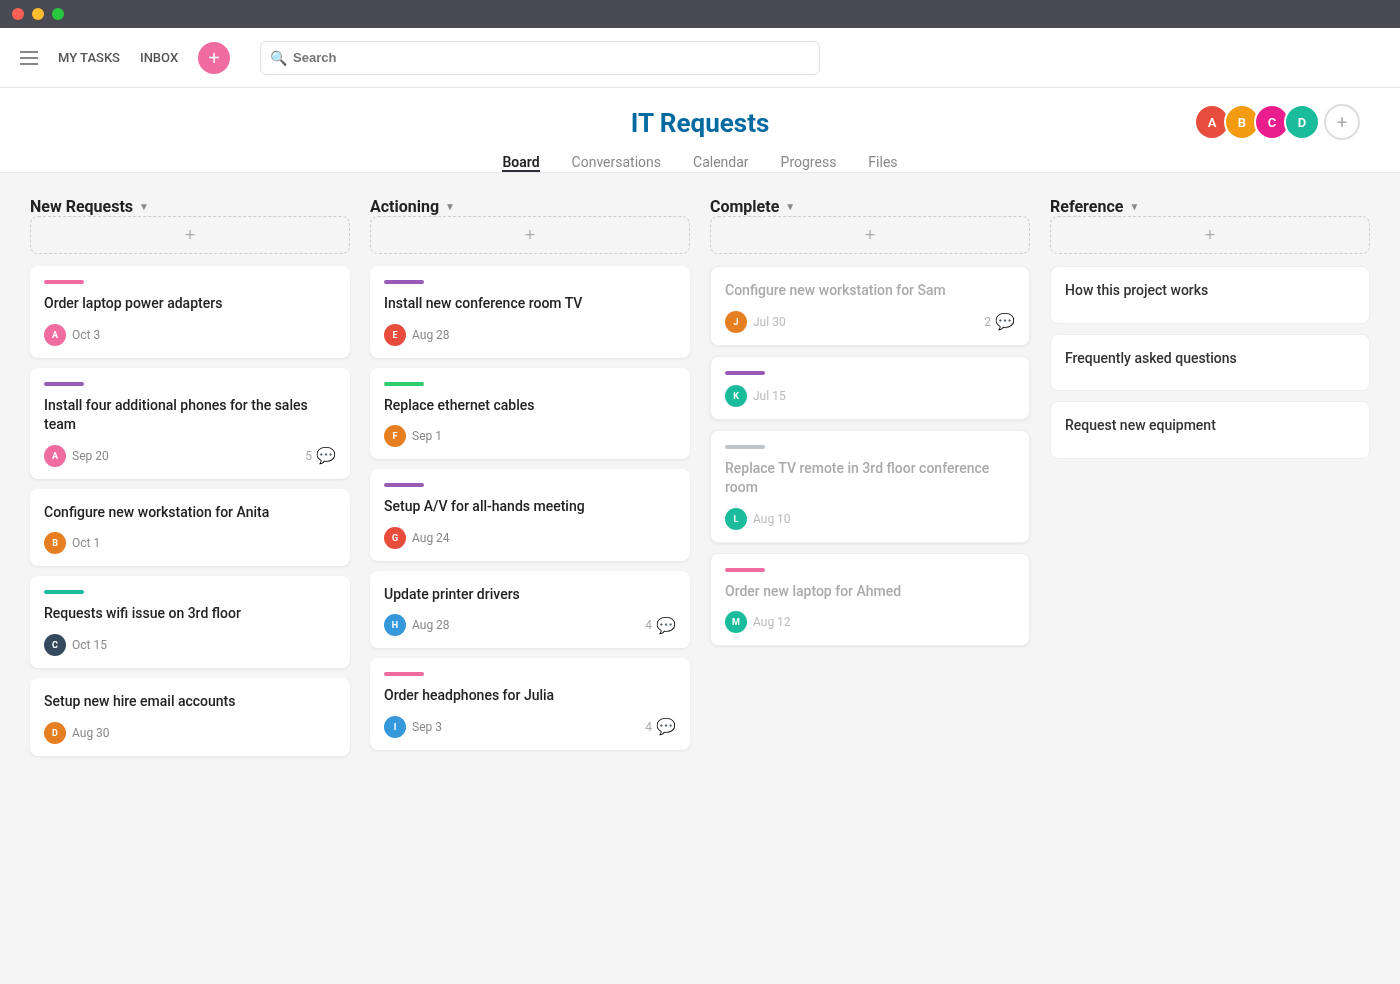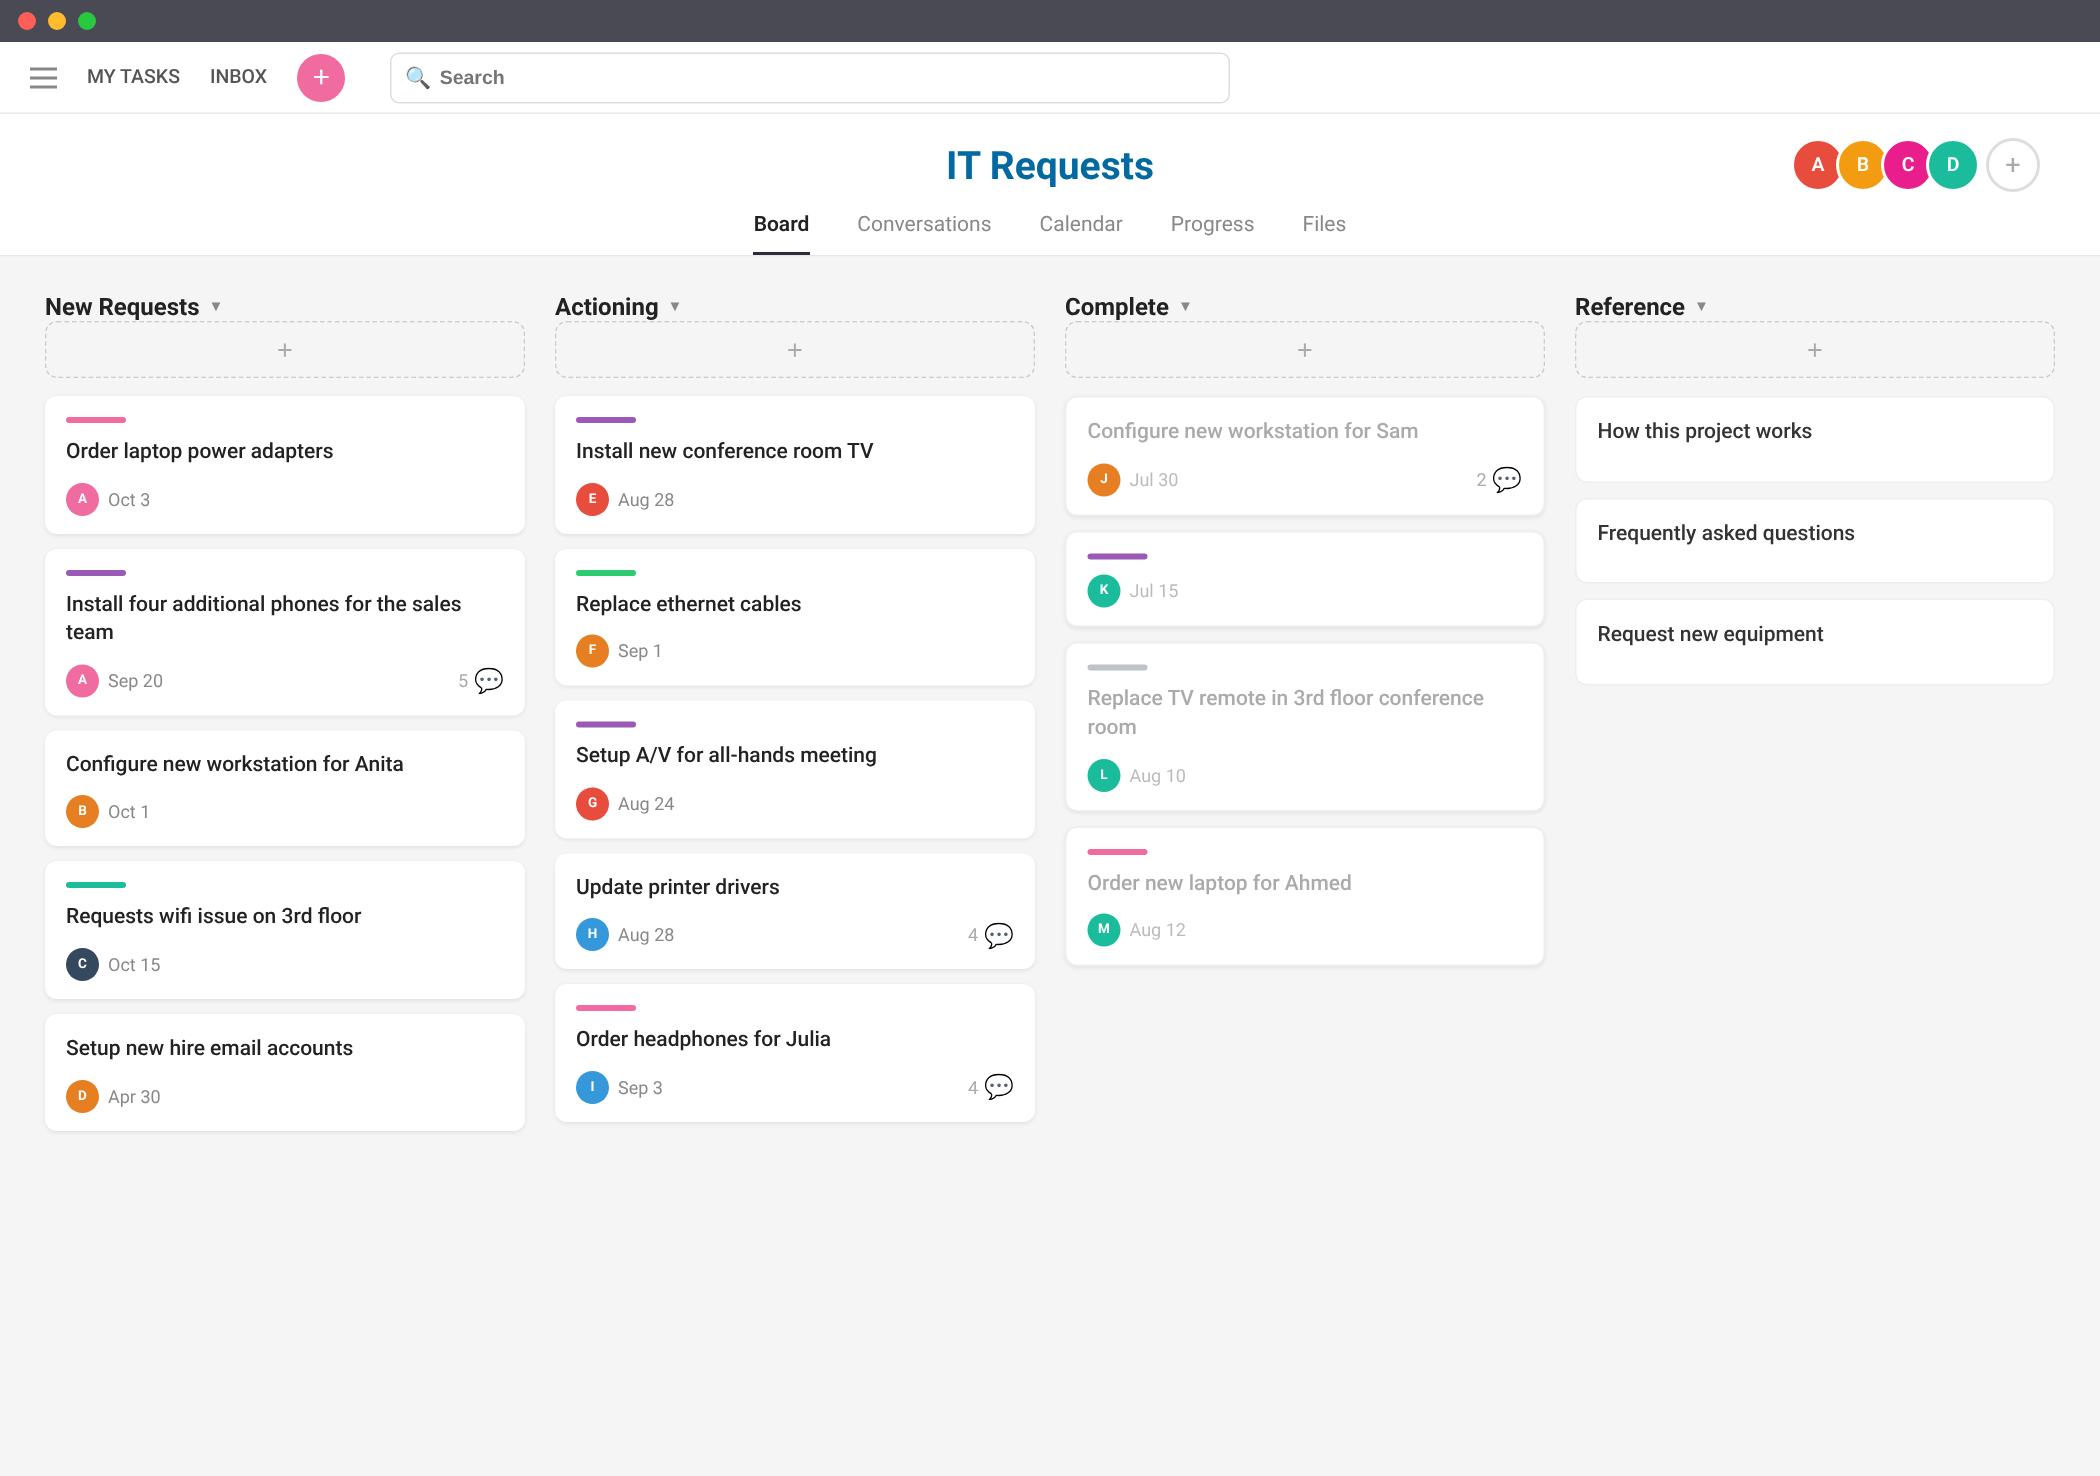--- a/index.html
+++ b/index.html
@@ -23,21 +23,21 @@
       width: 12px; height: 12px; border-radius: 50%;
     }
     .tl-red { background: #ff5f57; }
     .tl-yellow { background: #ffbd2e; }
     .tl-green { background: #28c840; }
 
     
     .app-chrome {
       background: #fff;
       border-bottom: 1px solid #e8e8e8;
-      height: 48px;
+      height: 60px;
       display: flex;
       align-items: center;
       padding: 0 20px;
       gap: 20px;
     }
     .hamburger-icon {
       display: flex; flex-direction: column; gap: 4px; cursor: pointer;
     }
     .hamburger-icon span {
       display: block; width: 18px; height: 2px; background: #888;
@@ -99,21 +99,20 @@
     .project-tabs {
       display: flex;
       justify-content: center;
       gap: 32px;
       padding-bottom: 0;
     }
     .project-tab {
       font-size: 14px;
       color: #888;
       cursor: pointer;
-      padding-bottom: 10px;
       border-bottom: 2px solid transparent;
     }
     .project-tab.active {
       color: #222;
       font-weight: 600;
       border-bottom: 2px solid #2e2e3a;
     }
     .member-avatars {
       position: absolute;
       right: 40px;
@@ -352,21 +351,21 @@
           <span class="card-date">Oct 15</span>
         </div>
       </div>
     </div>
 
     <div class="card">
       <div class="card-title">Setup new hire email accounts</div>
       <div class="card-meta">
         <div class="card-meta-left">
           <div class="mini-avatar av-orange">D</div>
-          <span class="card-date">Apr 30</span>
+          <span class="card-date">Aug 30</span>
         </div>
       </div>
     </div>
   </div>
 
   <div class="column">
     <div class="column-header">
       <span class="column-title">Actioning</span>
       <span class="column-chevron">▼</span>
     </div>

